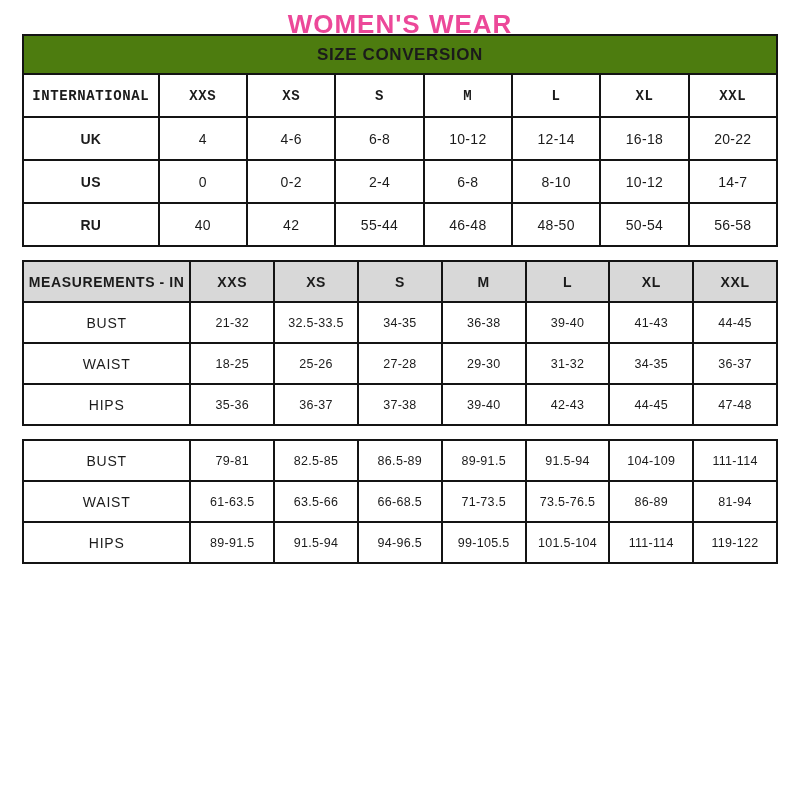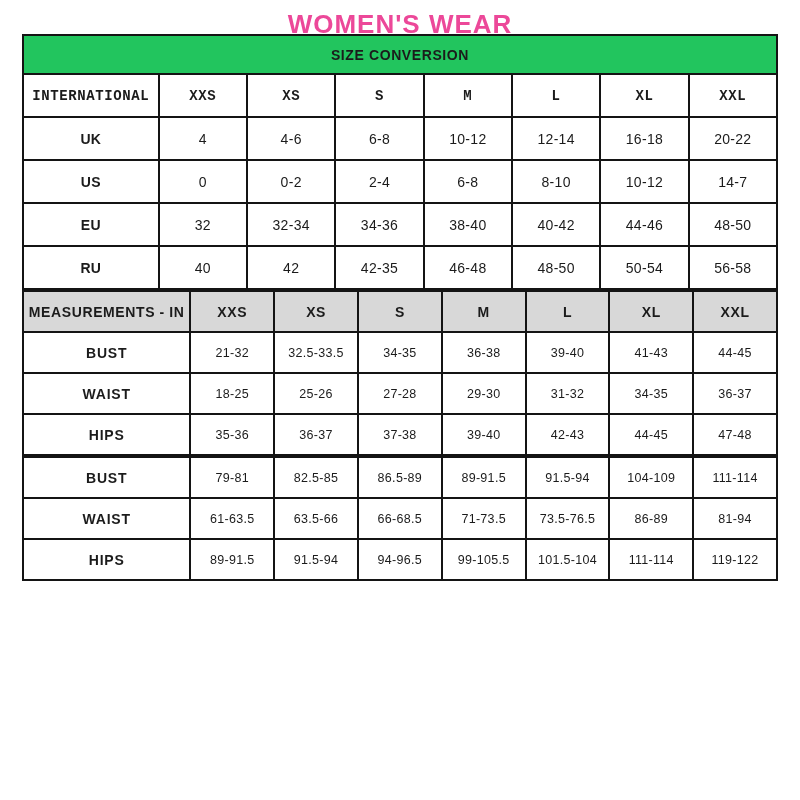--- a/index.html
+++ b/index.html
@@ -36,38 +36,38 @@
     padding: 0 2px;
     letter-spacing: 0.3px;
     overflow: hidden;
     white-space: nowrap;
   }
   
   table.conv { margin-top: 0; }
   table.conv td { height: 43px; font-size: 14px; font-weight: 500; }
   table.conv td.banner {
     height: 39px;
-    background: #22c55e;
+    background: #4d7c0f;
     font-weight: 700;
-    font-size: 14px;
+    font-size: 17px;
     letter-spacing: 0.6px;
   }
   table.conv tr.hdr td { font-weight: 600; letter-spacing: 0.6px; font-family: Liberation Mono, monospace; }
   table.conv td.lbl { font-weight: 600; }
   table.conv col.c0 { width: 18%; }
   
-  table.meas { }
+  table.meas { margin-top: 13px; }
   table.meas td { height: 41px; font-size: 12.5px; font-weight: 500; }
   table.meas tr.hdr td {
     background: #d8d8d8;
     font-weight: 700;
     font-size: 14px;
     letter-spacing: 0.6px;
   }
-  table.meas td.lbl { font-size: 14px; font-weight: 700; letter-spacing: 0.8px; }
+  table.meas td.lbl { font-size: 14px; font-weight: 400; letter-spacing: 0.8px; }
   table.meas col.c0 { width: 22.2%; }
 </style>
 </head>
 <body>
 
 <div class="page">
 
   <h1 class="title">WOMEN'S WEAR</h1>
 
   <div class="wrap">
@@ -111,34 +111,24 @@
         <td class="lbl">US</td>
         <td>0</td>
         <td>0-2</td>
         <td>2-4</td>
         <td>6-8</td>
         <td>8-10</td>
         <td>10-12</td>
         <td>14-7</td>
       </tr>
       <tr>
-        <td class="lbl">EU</td>
-        <td>32</td>
-        <td>32-34</td>
-        <td>34-36</td>
-        <td>38-40</td>
-        <td>40-42</td>
-        <td>44-46</td>
-        <td>48-50</td>
-      </tr>
-      <tr>
         <td class="lbl">RU</td>
         <td>40</td>
         <td>42</td>
-        <td>42-35</td>
+        <td>55-44</td>
         <td>46-48</td>
         <td>48-50</td>
         <td>50-54</td>
         <td>56-58</td>
       </tr>
     </tbody>
       </table>
 
     <table class="t meas">
       <colgroup>

